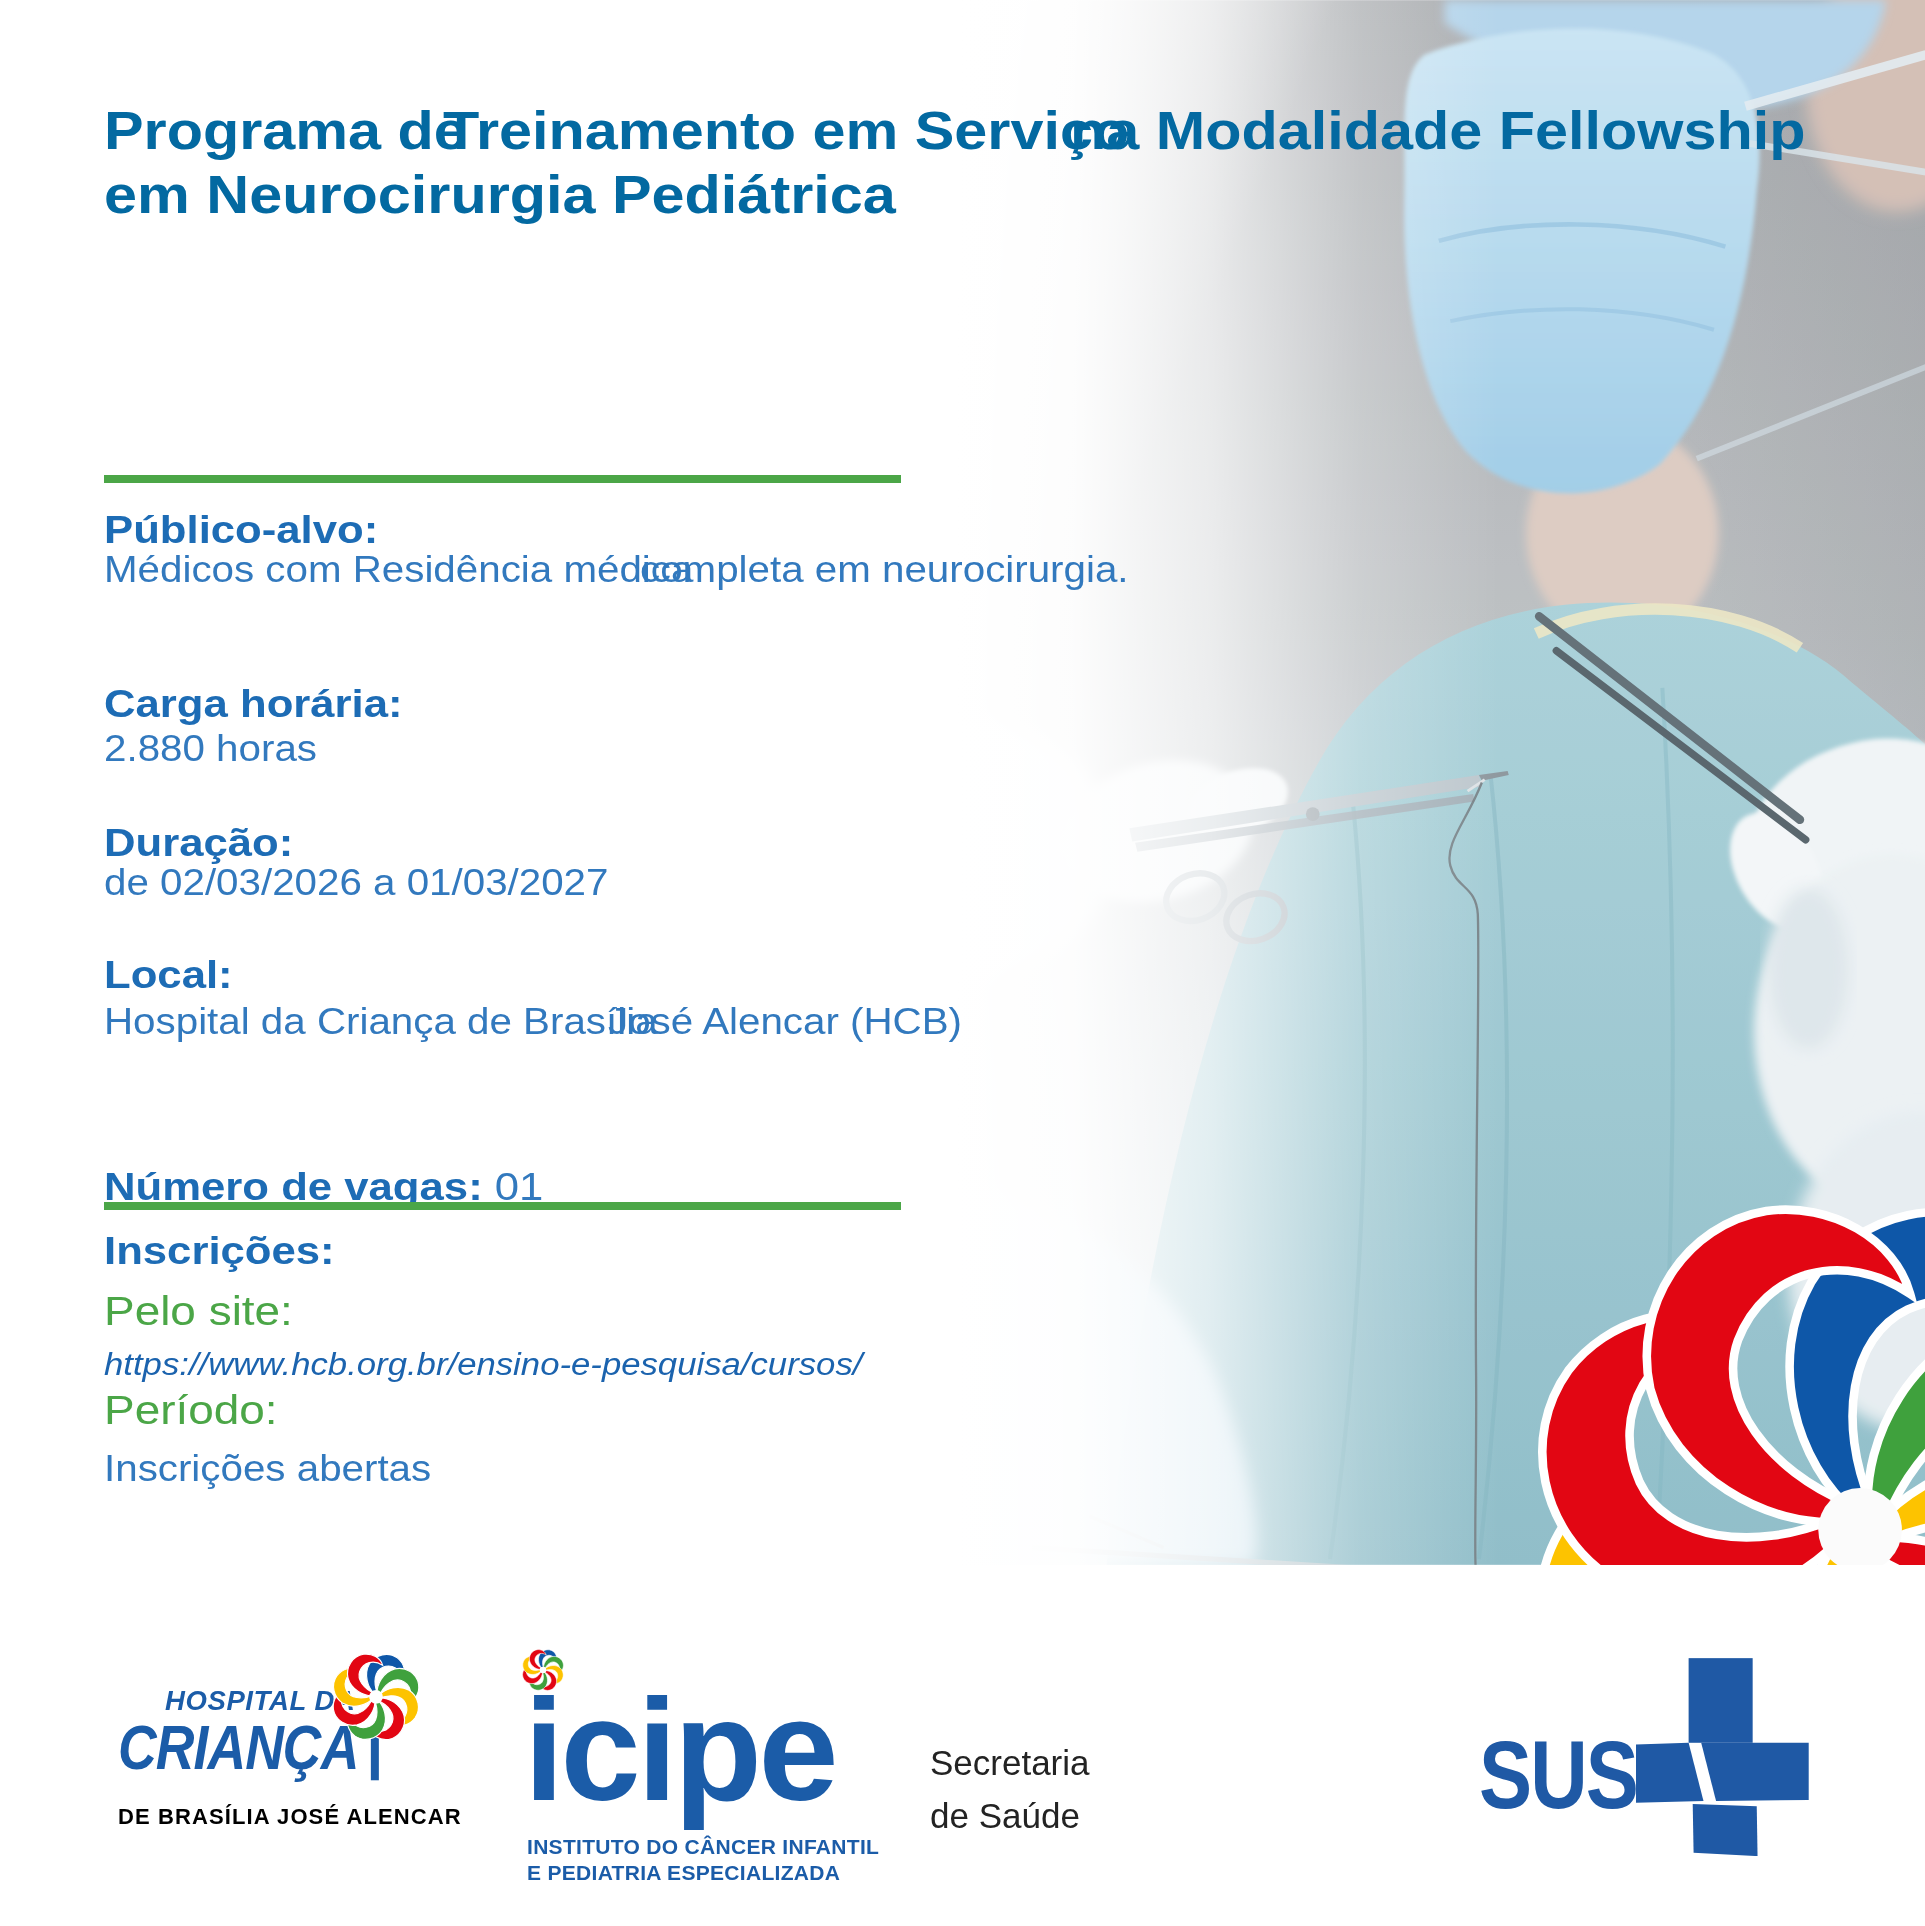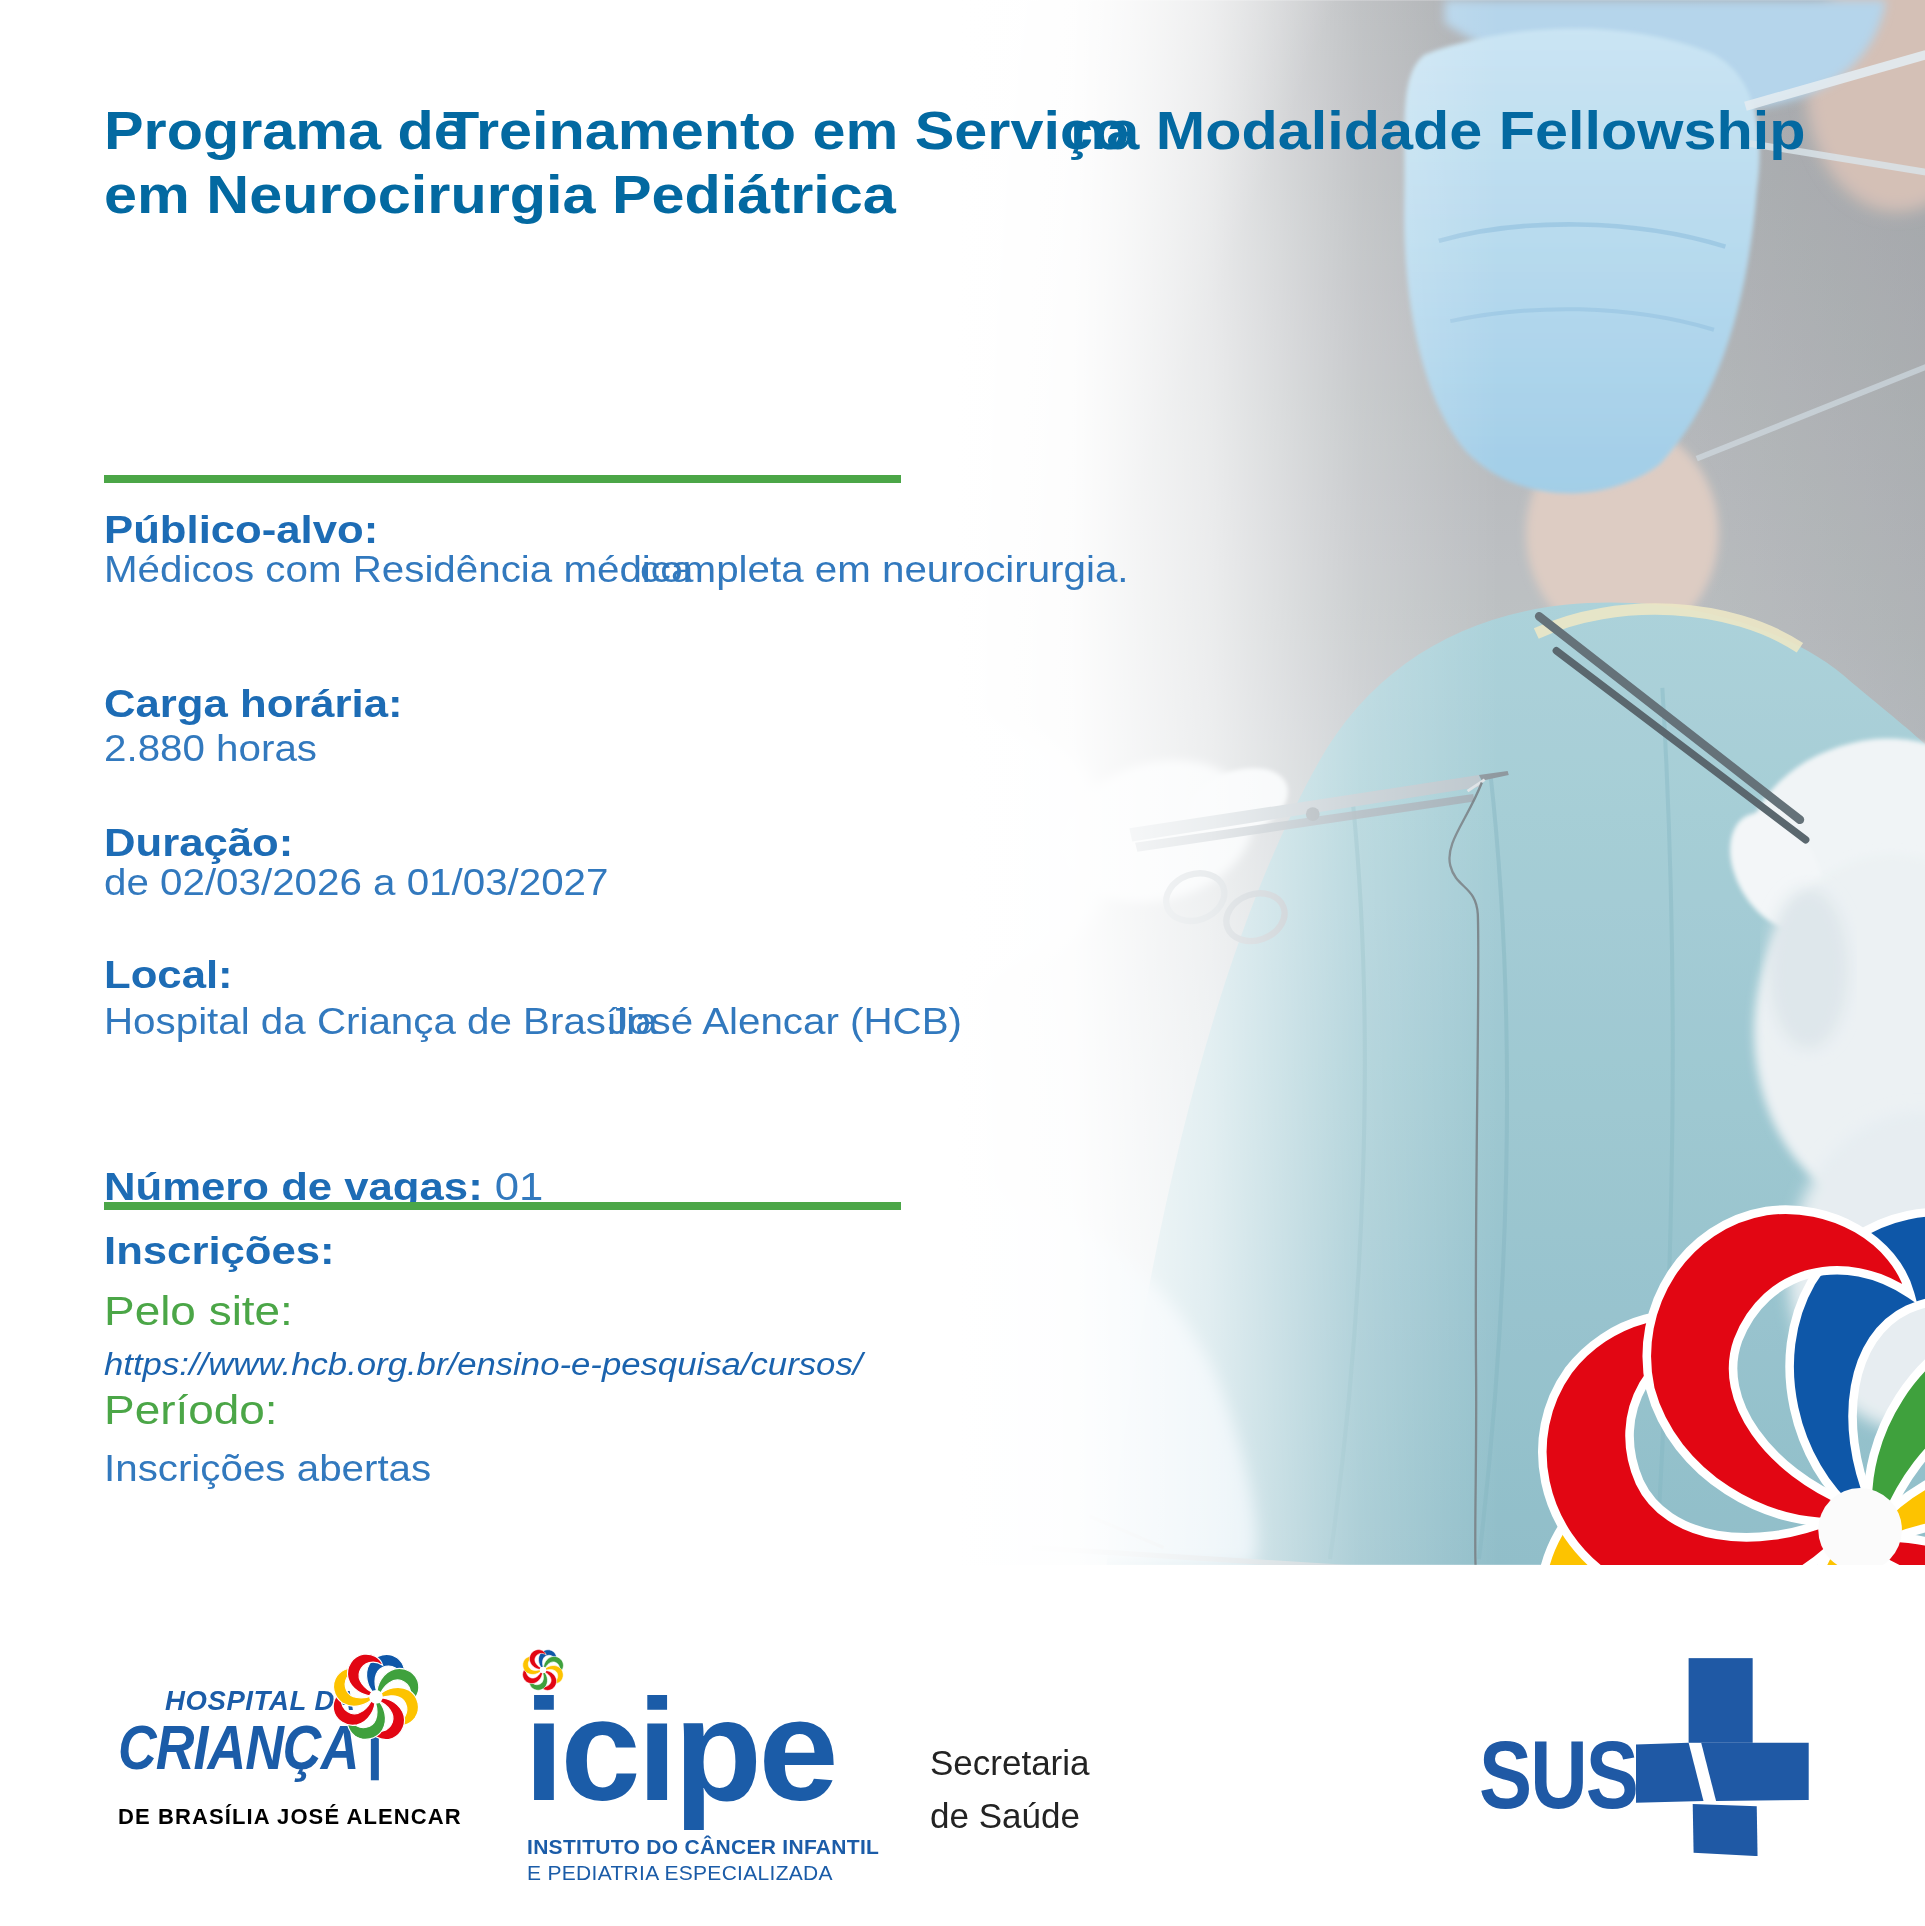--- a/index.html
+++ b/index.html
@@ -27,21 +27,21 @@
     background:linear-gradient(112deg,rgba(255,255,255,.95) 8%,rgba(255,255,255,.55) 22%,rgba(255,255,255,0) 42%);}
   .veil{position:absolute;inset:0;background:rgba(255,255,255,.14);}
 
   
   .hosp-line1{left:165px;top:1686px;color:#1B5CA8;font-style:italic;font-weight:700;font-size:27.5px;line-height:29px;letter-spacing:0.6px;}
   .hosp-line2{left:118px;top:1715px;color:#1B5CA8;font-style:italic;font-weight:700;font-size:63px;line-height:64px;
               transform:scaleX(.85);transform-origin:0 50%;letter-spacing:-1.1px;}
   .hosp-line3{left:118px;top:1804px;color:#000000;font-weight:700;font-size:22px;line-height:26px;letter-spacing:1.1px;}
   .icipe-word{left:524px;top:1679px;color:#1B5CA8;font-weight:700;font-size:144px;line-height:144px;letter-spacing:-3.4px;}
   .icipe-sub1{left:527px;top:1834px;color:#1B5CA8;font-weight:700;font-size:21px;line-height:25px;letter-spacing:0.3px;}
-  .icipe-sub2{left:527px;top:1860px;color:#1B5CA8;font-weight:400;font-size:21px;line-height:25px;letter-spacing:0.3px;}
+  .icipe-sub2{left:527px;top:1860px;color:#1B5CA8;font-weight:700;font-size:21px;line-height:25px;letter-spacing:0.3px;}
   .sec-l{left:930px;top:1736px;color:#232323;font-weight:400;font-size:35px;line-height:53px;}
   .gov-l{left:1099px;top:1735px;color:#0d0d0d;font-weight:700;font-size:37px;line-height:53px;letter-spacing:-0.6px;}
   .sus-word{left:1479px;top:1726px;color:#1F59A5;font-weight:700;font-size:97px;line-height:97px;
             transform:scaleX(.82);transform-origin:0 50%;letter-spacing:-2.3px;}
 </style>
 </head>
 <body>
 
 <div class="abs photo">
   <svg width="1066" height="1565" viewBox="0 0 1860 2730">

